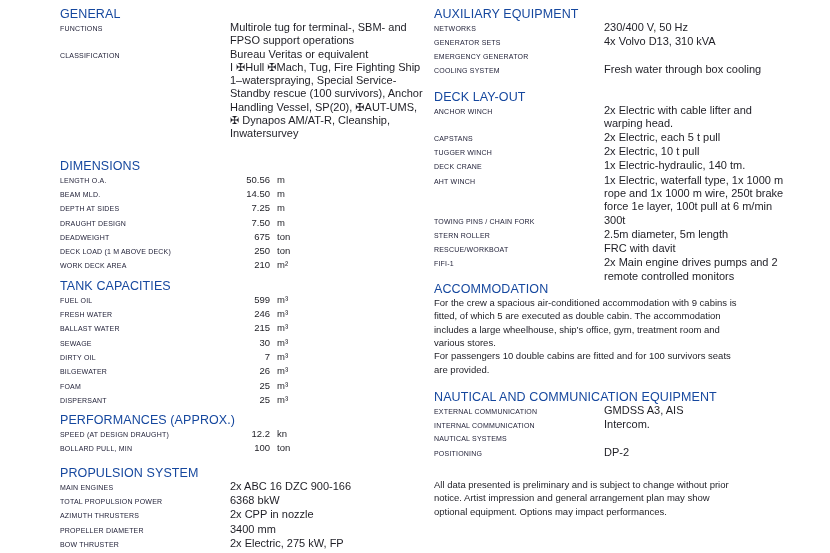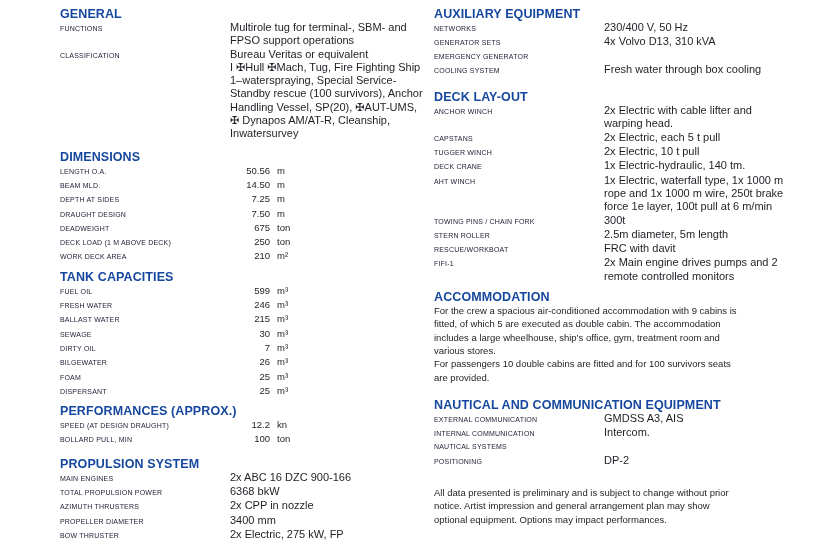--- a/index.html
+++ b/index.html
@@ -14,32 +14,32 @@
     background: #ffffff;
     overflow: hidden;
   }
   .col { position: absolute; top: 8px; }
   .col-left  { left: 60px;  width: 365px; }
   .col-right { left: 434px; width: 378px; }
 
   .sec-title {
     margin: 0;
     font-size: 12.5px;
-    font-weight: bold;
+    font-weight: normal;
     line-height: 13px;
     letter-spacing: 0.1px;
     color: #15479e;
   }
   .sec { margin: 0; }
-  .mt10 { margin-top: 10px; }
+  .mt10 { margin-top: 19px; }
   .mt7  { margin-top: 7px;  }
   .mt17 { margin-top: 7px; }
   .mt11 { margin-top: 11px; }
   .mt14 { margin-top: 14px; }
-  .mt8  { margin-top: 8px;  }
+  .mt8  {  }
   .mt15 { margin-top: 15px; }
   .mt18 { margin-top: 18px; }
 
   .row { display: flex; align-items: baseline; }
   .lbl {
     flex: 0 0 170px;
     font-size: 7px;
     letter-spacing: 0.2px;
     color: #23233a;
     line-height: 13.3px;

